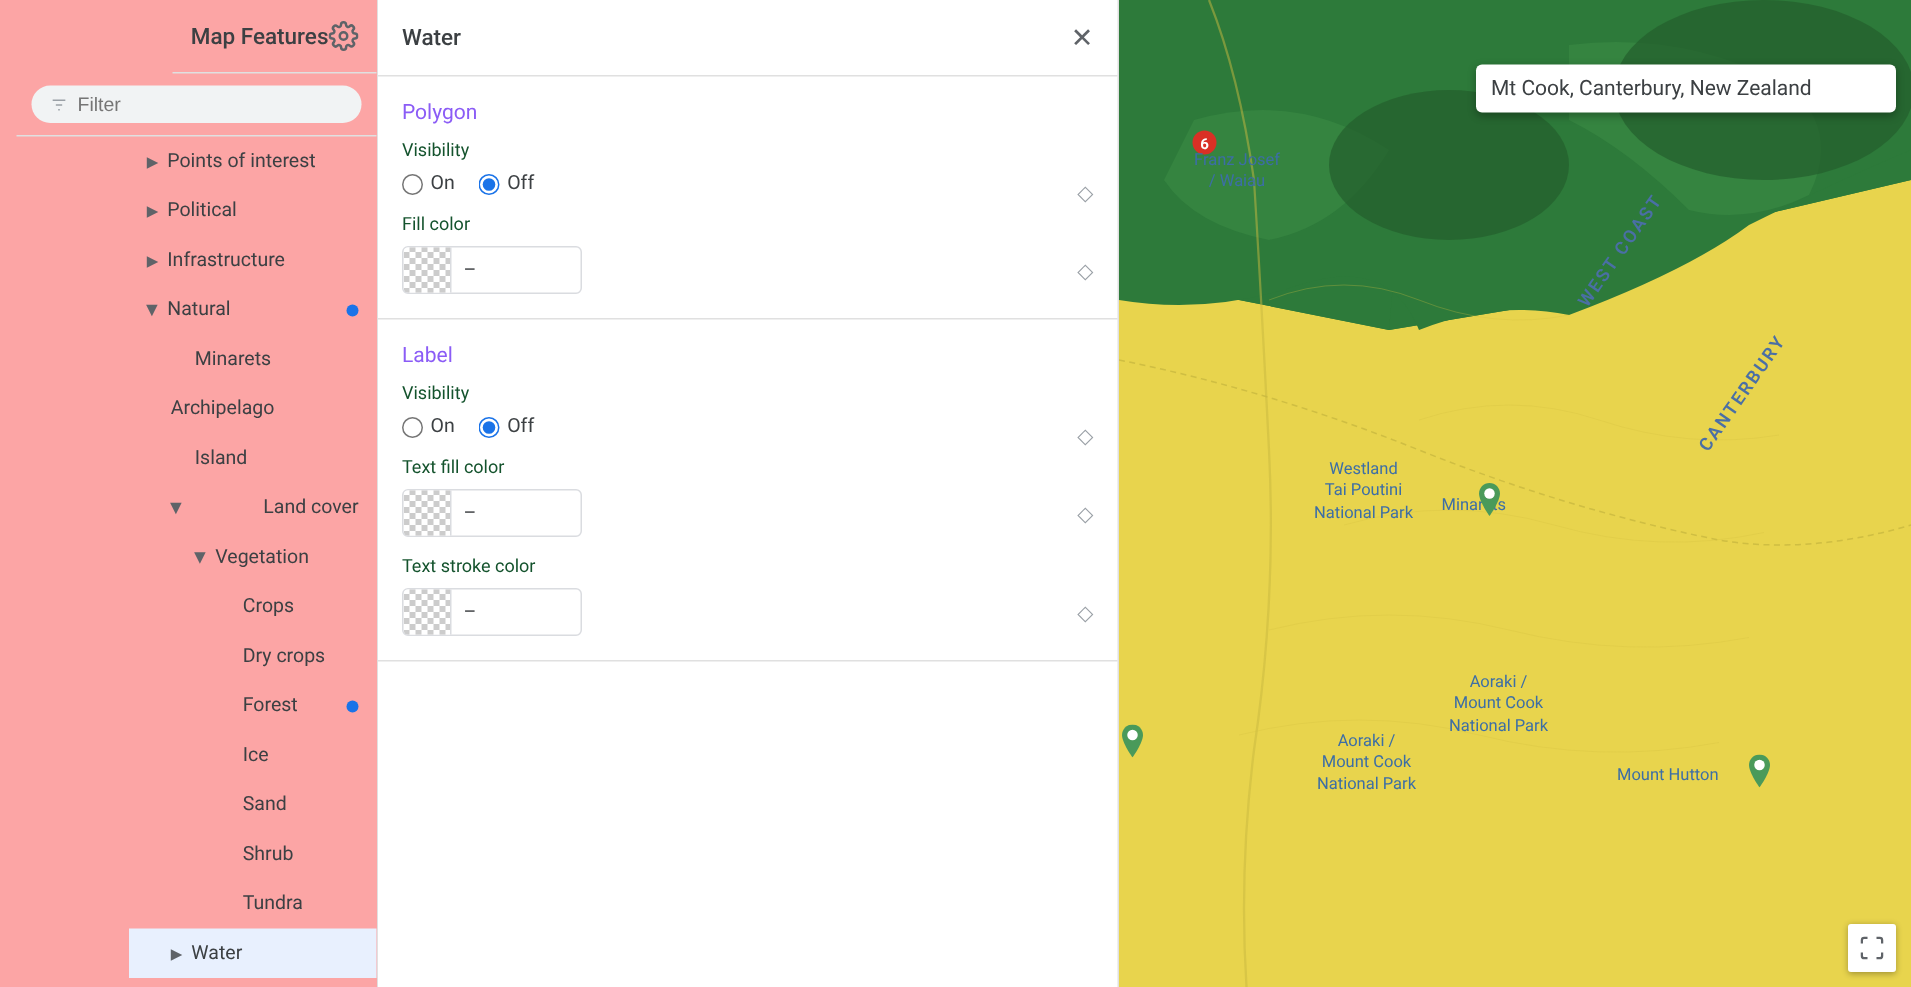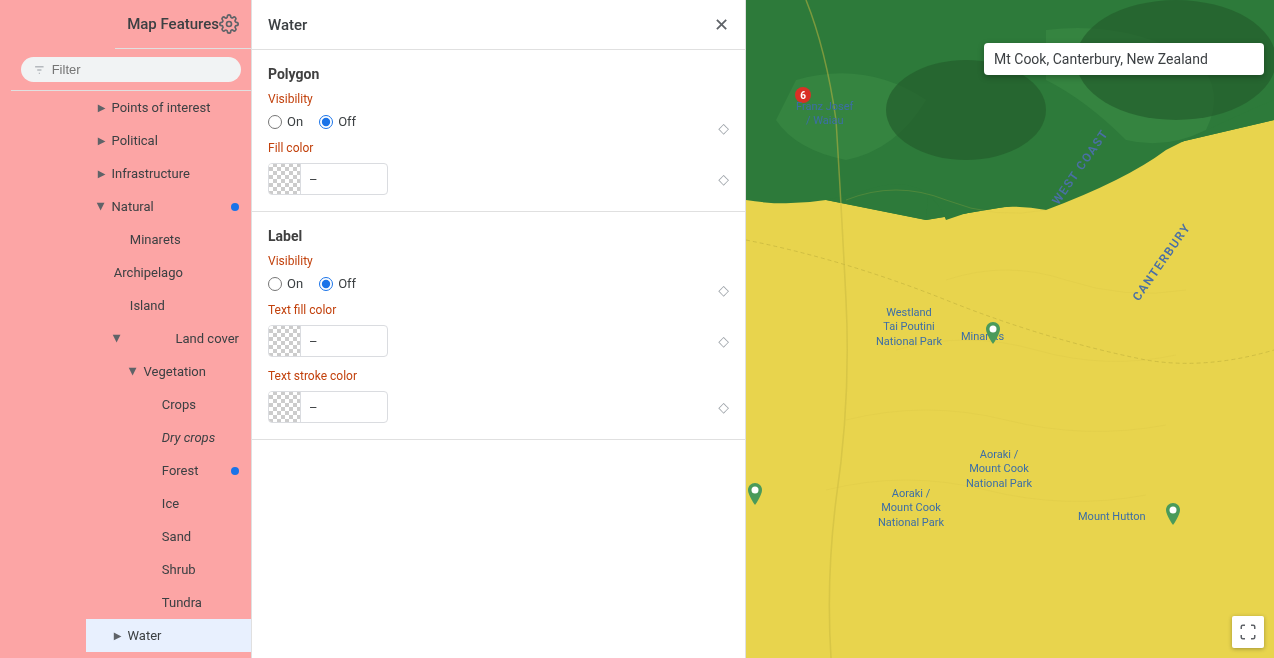--- a/index.html
+++ b/index.html
@@ -106,27 +106,27 @@
       cursor: pointer;
       color: #5f6368;
       font-size: 18px;
     }
     .section {
       border-bottom: 1px solid #e0e0e0;
       padding: 16px;
     }
     .section-title {
       font-size: 14px;
-      font-weight: 700;
-      color: #404040;
+      font-weight: 400;
+      color: #8b5cf6;
       margin-bottom: 10px;
     }
     .field-label {
       font-size: 12px;
-      color: #c2410c;
+      color: #14532d;
       margin-bottom: 8px;
     }
     .radio-group {
       display: flex;
       align-items: center;
       gap: 16px;
       margin-bottom: 12px;
     }
     .radio-option {
       display: flex;
@@ -283,21 +283,21 @@
         <span class="nav-label">Land cover</span>
       </li>
       <li class="nav-item" style="padding-left: 44px;">
         <span class="nav-arrow open">▶</span>
         <span class="nav-label">Vegetation</span>
       </li>
       <li class="nav-item" style="padding-left: 60px;">
         <span style="margin-right: 6px; display: inline-block; width: 10px;"></span>
         <span class="nav-label">Crops</span>
       </li>
-      <li class="nav-item" style="padding-left: 60px; font-style: italic;">
+      <li class="nav-item" style="padding-left: 60px;">
         <span style="margin-right: 6px; display: inline-block; width: 10px;"></span>
         <span class="nav-label">Dry crops</span>
       </li>
       <li class="nav-item" style="padding-left: 60px;">
         <span style="margin-right: 6px; display: inline-block; width: 10px;"></span>
         <span class="nav-label">Forest</span>
         <span class="blue-dot"></span>
       </li>
       <li class="nav-item" style="padding-left: 60px;">
         <span style="margin-right: 6px; display: inline-block; width: 10px;"></span>

